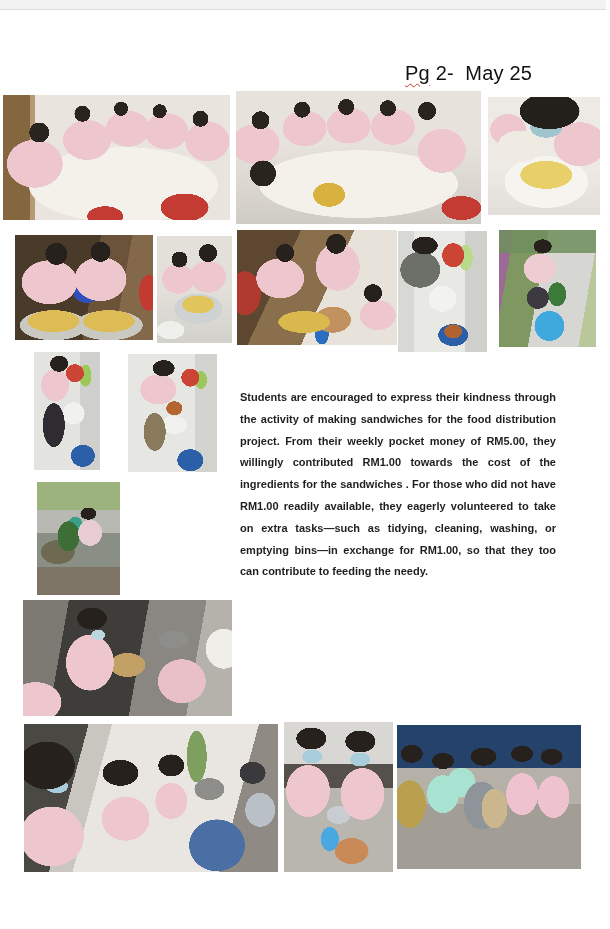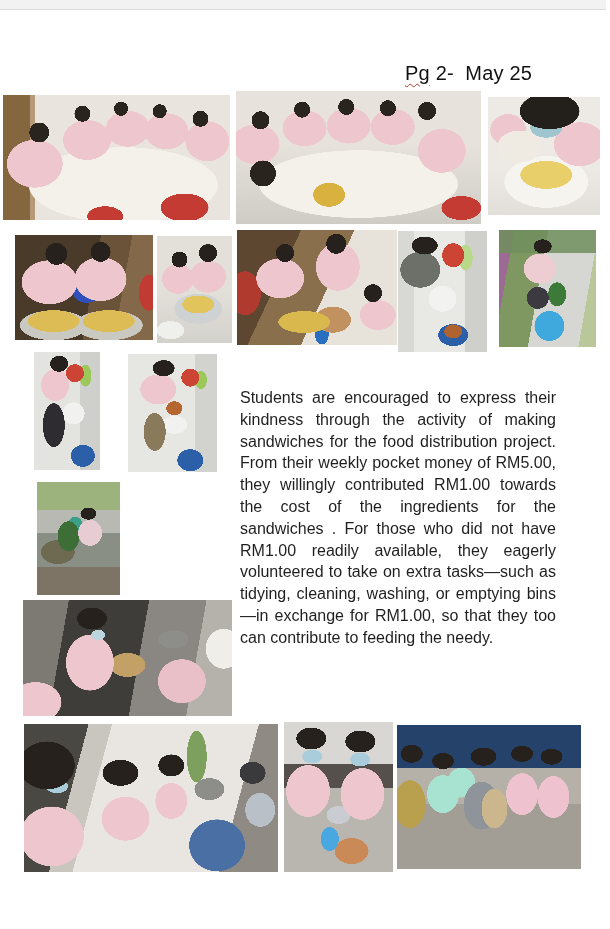--- a/index.html
+++ b/index.html
@@ -13,21 +13,21 @@
     position:absolute;left:405px;top:62px;font-size:20px;color:#121212;
     white-space:pre;letter-spacing:.2px;
   }
   .squiggle{
     text-decoration:underline;text-decoration-style:wavy;
     text-decoration-color:#c0392b;text-decoration-thickness:1px;
     text-underline-offset:3px;
   }
   .bodytext{
     position:absolute;left:240px;top:387px;width:316px;
-    font-size:16px;line-height:21.8px;font-weight:normal;color:#1f1f1f;
+    font-size:11px;line-height:21.8px;font-weight:bold;color:#1f1f1f;
     text-align:justify;
   }
   .photo{position:absolute;background-color:#d8d5cf;}
 
   
   .p1a{left:3px;top:95px;width:227px;height:125px;background:
     radial-gradient(circle 10px at 16% 30%,#2a241f 99%,transparent),
     radial-gradient(circle 8px at 35% 15%,#2a241f 99%,transparent),
     radial-gradient(circle 7px at 52% 11%,#2a241f 99%,transparent),
     radial-gradient(circle 7px at 69% 13%,#2a241f 99%,transparent),

